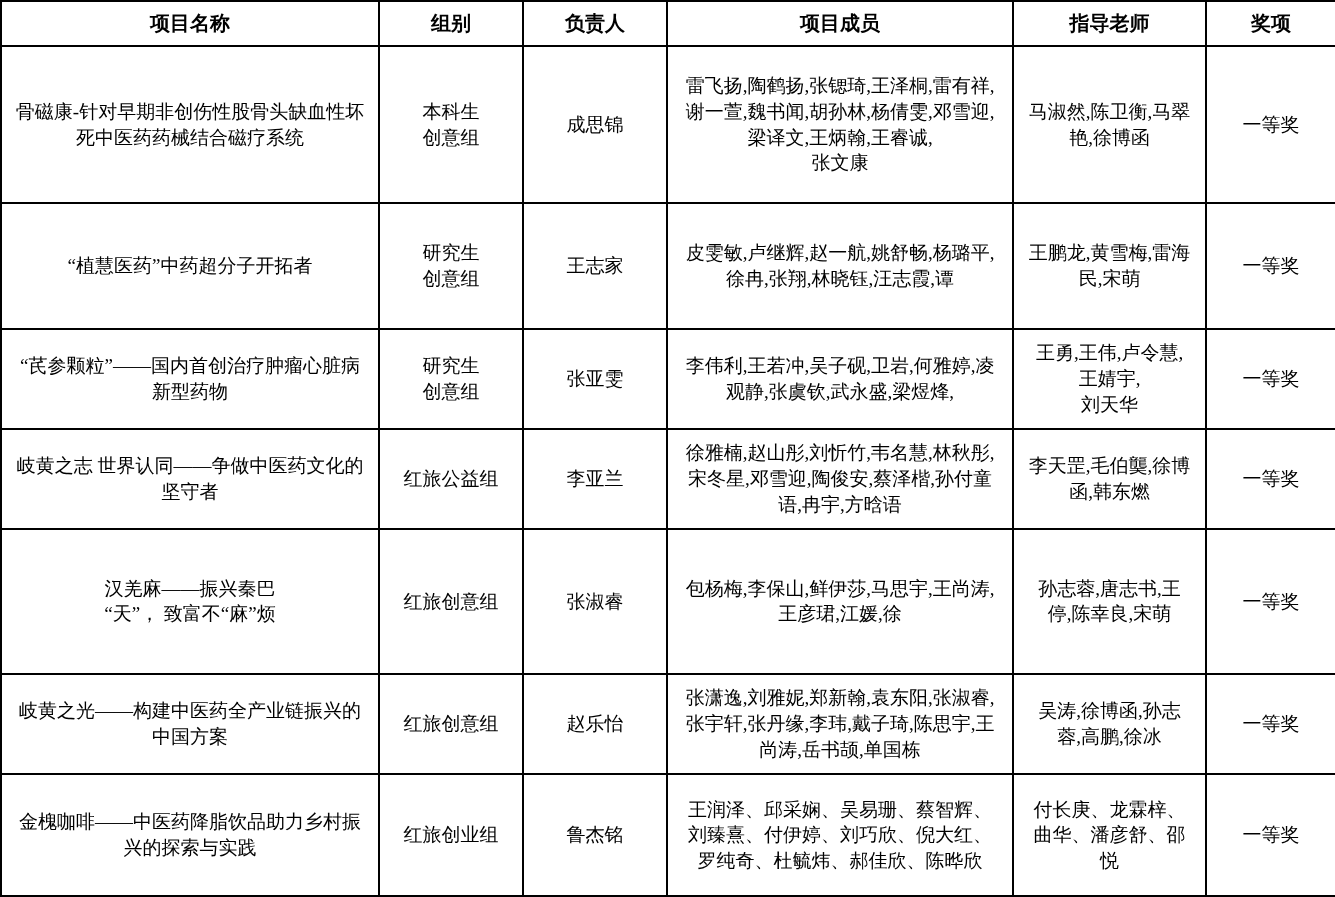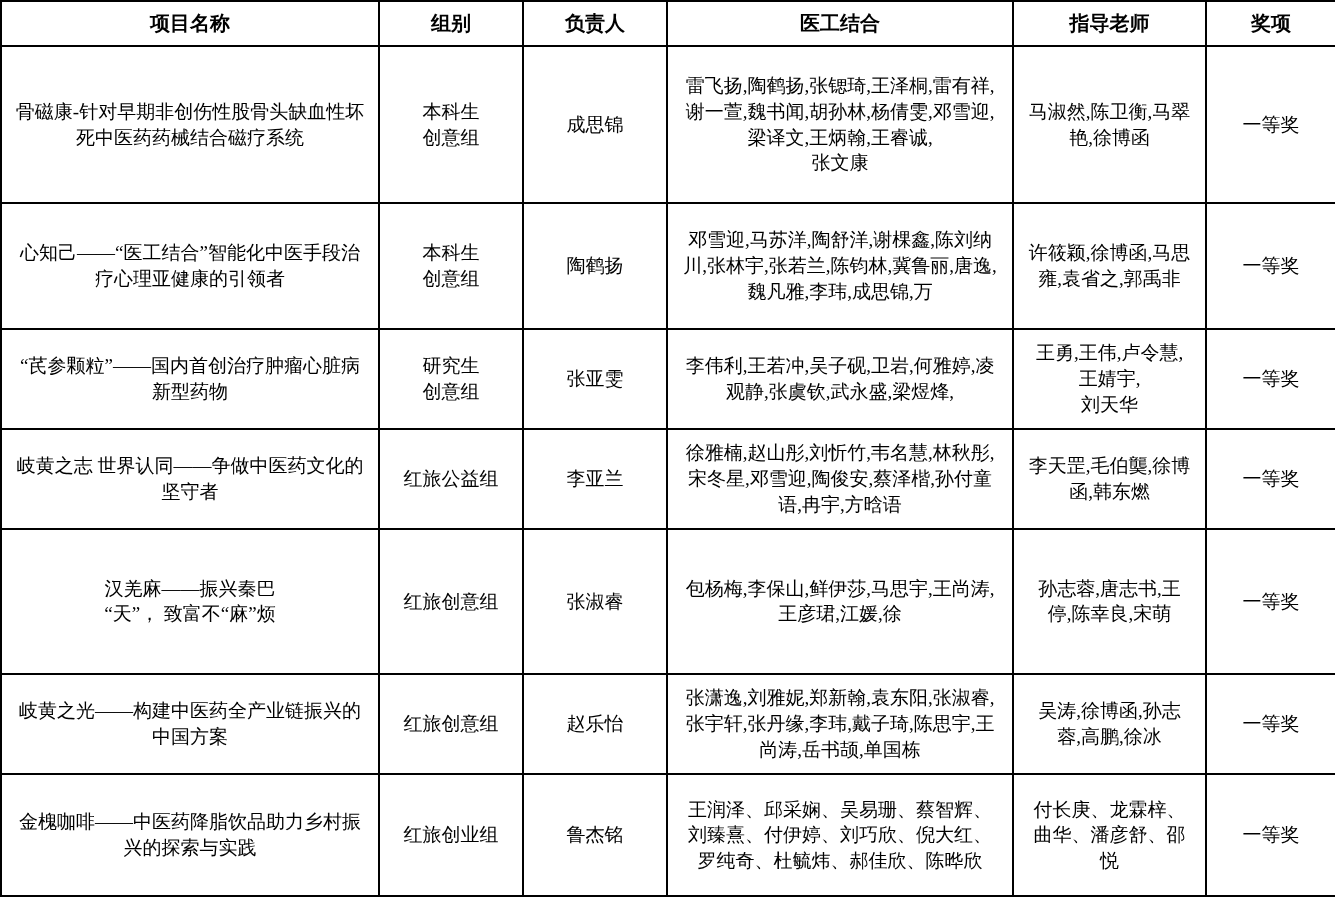--- a/index.html
+++ b/index.html
@@ -73,44 +73,44 @@
       <col class="c-leader">
       <col class="c-members">
       <col class="c-advisor">
       <col class="c-award">
     </colgroup>
     <thead>
       <tr>
         <th>项目名称</th>
         <th>组别</th>
         <th>负责人</th>
-        <th>医工结合</th>
+        <th>项目成员</th>
         <th>指导老师</th>
         <th>奖项</th>
       </tr>
     </thead>
     <tbody id="table-body">
 
     <tr>
           <td class="cell-name">骨磁康-针对早期非创伤性股骨头缺血性坏死中医药药械结合磁疗系统</td>
           <td class="cell-group">本科生
 创意组</td>
           <td class="cell-leader">成思锦</td>
           <td class="cell-members">雷飞扬,陶鹤扬,张锶琦,王泽桐,雷有祥,谢一萱,魏书闻,胡孙林,杨倩雯,邓雪迎,梁译文,王炳翰,王睿诚,
 张文康</td>
           <td class="cell-advisors">马淑然,陈卫衡,马翠艳,徐博函</td>
           <td class="cell-award">一等奖</td>
         </tr>
         <tr>
-          <td class="cell-name">心知己——“医工结合”智能化中医手段治疗心理亚健康的引领者</td>
-          <td class="cell-group">本科生
+          <td class="cell-name">“植慧医药”中药超分子开拓者</td>
+          <td class="cell-group">研究生
 创意组</td>
-          <td class="cell-leader">陶鹤扬</td>
-          <td class="cell-members">邓雪迎,马苏洋,陶舒洋,谢棵鑫,陈刘纳川,张林宇,张若兰,陈钧林,冀鲁丽,唐逸,魏凡雅,李玮,成思锦,万</td>
-          <td class="cell-advisors">许筱颖,徐博函,马思雍,袁省之,郭禹非</td>
+          <td class="cell-leader">王志家</td>
+          <td class="cell-members">皮雯敏,卢继辉,赵一航,姚舒畅,杨璐平,徐冉,张翔,林晓钰,汪志霞,谭</td>
+          <td class="cell-advisors">王鹏龙,黄雪梅,雷海民,宋萌</td>
           <td class="cell-award">一等奖</td>
         </tr>
         <tr>
           <td class="cell-name">“芪参颗粒”——国内首创治疗肿瘤心脏病新型药物</td>
           <td class="cell-group">研究生
 创意组</td>
           <td class="cell-leader">张亚雯</td>
           <td class="cell-members">李伟利,王若冲,吴子砚,卫岩,何雅婷,凌观静,张虞钦,武永盛,梁煜烽,</td>
           <td class="cell-advisors">王勇,王伟,卢令慧,王婧宇,
 刘天华</td>

